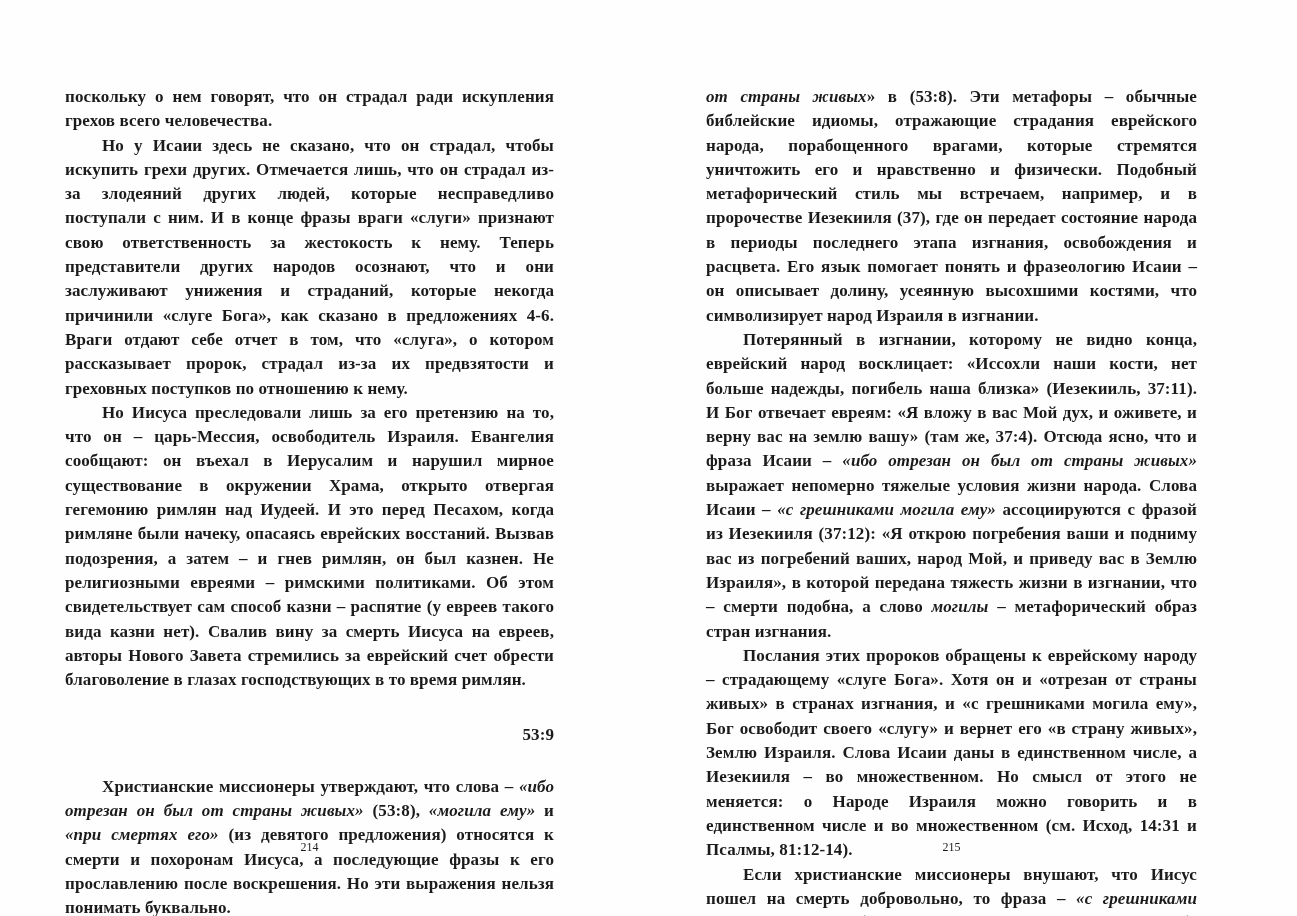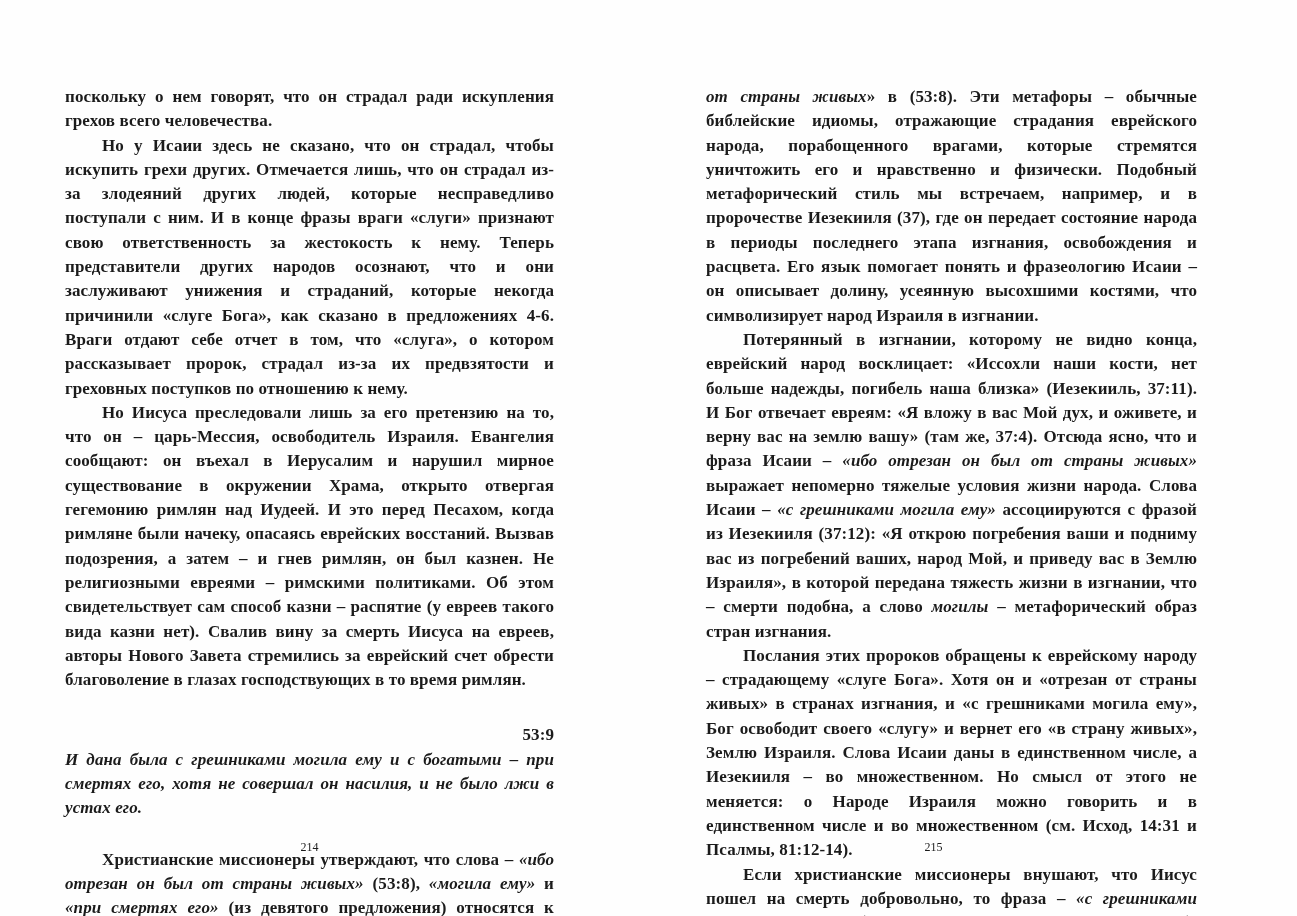--- a/index.html
+++ b/index.html
@@ -51,33 +51,32 @@
 
   .page-number {
     position: absolute;
     top: 840px;
     text-align: center;
     font-size: 12px;
     font-family: "Liberation Serif", serif;
     color: #1b1b1b;
   }
   .page-number-left  { left: 65px;  width: 489px; }
-  .page-number-right { left: 688px; width: 491px; }
+  .page-number-right { left: 706px; width: 491px; }
 </style>
 </head>
 <body>
 
 <div class="spread">
 
   <div class="page page-left">
       <p class="body"><span>поскольку о нем говорят, что он страдал ради искупления грехов всего человечества.</span></p>
       <p class="body indent"><span>Но у Исаии здесь не сказано, что он страдал, чтобы искупить грехи других. Отмечается лишь, что он страдал из-за злодеяний других людей, которые несправедливо поступали с ним. И в конце фразы враги «слуги» признают свою ответственность за жестокость к нему. Теперь представители других народов осознают, что и они заслуживают унижения и страданий, которые некогда причинили «слуге Бога», как сказано в предложениях 4-6. Враги отдают себе отчет в том, что «слуга», о котором рассказывает пророк, страдал из-за их предвзятости и греховных поступков по отношению к нему.</span></p>
       <p class="body indent"><span>Но Иисуса преследовали лишь за его претензию на то, что он – царь-Мессия, освободитель Израиля. Евангелия сообщают: он въехал в Иерусалим и нарушил мирное существование в окружении Храма, открыто отвергая гегемонию римлян над Иудеей. И это перед Песахом, когда римляне были начеку, опасаясь еврейских восстаний. Вызвав подозрения, а затем – и гнев римлян, он был казнен. Не религиозными евреями – римскими политиками. Об этом свидетельствует сам способ казни – распятие (у евреев такого вида казни нет). Свалив вину за смерть Иисуса на евреев, авторы Нового Завета стремились за еврейский счет обрести благоволение в глазах господствующих в то время римлян.</span></p>
       <p class="heading"><span>53:9</span></p>
-      <p class="verse"><span>И дана была с грешниками могила ему и с богатыми – при смертях его, хотя не совершал он насилия, и не было лжи в устах его.</span></p>
       <p class="body indent gap"><span>Христианские миссионеры утверждают, что слова – </span><span class="it">«ибо отрезан он был от страны живых»</span><span> (53:8), </span><span class="it">«могила ему»</span><span> и </span><span class="it">«при смертях его»</span><span> (из девятого предложения) относятся к смерти и похоронам Иисуса, а последующие фразы к его прославлению после воскрешения. Но эти выражения нельзя понимать буквально.</span></p>
     </div>
 
   <div class="page page-right">
       <p class="body"><span class="it">от страны живых</span><span>» в (53:8). Эти метафоры – обычные библейские идиомы, отражающие страдания еврейского народа, порабощенного врагами, которые стремятся уничтожить его и нравственно и физически. Подобный метафорический стиль мы встречаем, например, и в пророчестве Иезекииля (37), где он передает состояние народа в периоды последнего этапа изгнания, освобождения и расцвета. Его язык помогает понять и фразеологию Исаии – он описывает долину, усеянную высохшими костями, что символизирует народ Израиля в изгнании.</span></p>
       <p class="body indent"><span>Потерянный в изгнании, которому не видно конца, еврейский народ восклицает: «Иссохли наши кости, нет больше надежды, погибель наша близка» (Иезекииль, 37:11). И Бог отвечает евреям: «Я вложу в вас Мой дух, и оживете, и верну вас на землю вашу» (там же, 37:4). Отсюда ясно, что и фраза Исаии – </span><span class="it">«ибо отрезан он был от страны живых»</span><span> выражает непомерно тяжелые условия жизни народа. Слова Исаии – </span><span class="it">«с грешниками могила ему»</span><span> ассоциируются с фразой из Иезекииля (37:12): «Я открою погребения ваши и подниму вас из погребений ваших, народ Мой, и приведу вас в Землю Израиля», в которой передана тяжесть жизни в изгнании, что – смерти подобна, а слово </span><span class="it">могилы</span><span> – метафорический образ стран изгнания.</span></p>
       <p class="body indent"><span>Послания этих пророков обращены к еврейскому народу – страдающему «слуге Бога». Хотя он и «отрезан от страны живых» в странах изгнания, и «с грешниками могила ему», Бог освободит своего «слугу» и вернет его «в страну живых», Землю Израиля. Слова Исаии даны в единственном числе, а Иезекииля – во множественном. Но смысл от этого не меняется: о Народе Израиля можно говорить и в единственном числе и во множественном (см. Исход, 14:31 и Псалмы, 81:12-14).</span></p>
       <p class="body indent"><span>Если христианские миссионеры внушают, что Иисус пошел на смерть добровольно, то фраза – </span><span class="it">«с грешниками могила ему»</span><span> тем более не имеет к нему отношения, ибо описывается в ней несчастная судьба. О сознательно избранном пути речь здесь не идет. Кроме того, пророк не говорит о реальной смерти, потому что «слуга» – жив. Слова </span><span class="it">«могила ему»</span><span> и другие подобные фигуральные выражения используются и в других фрагментах Библии (Бытие, 30:1; Исход, 10:17; Числа, 12:12; 2 Самуил, 9:8; 16:9; Иона, 4:9).</span></p>
     </div>
 

